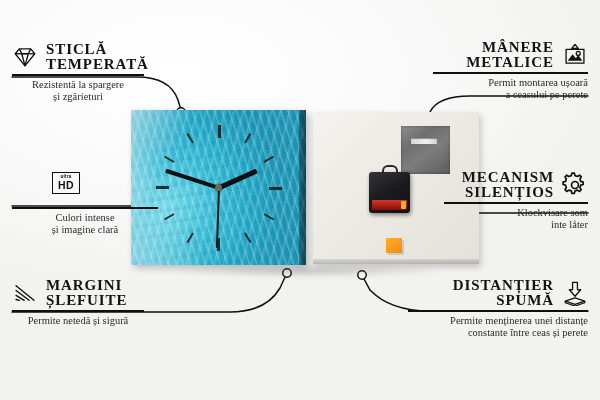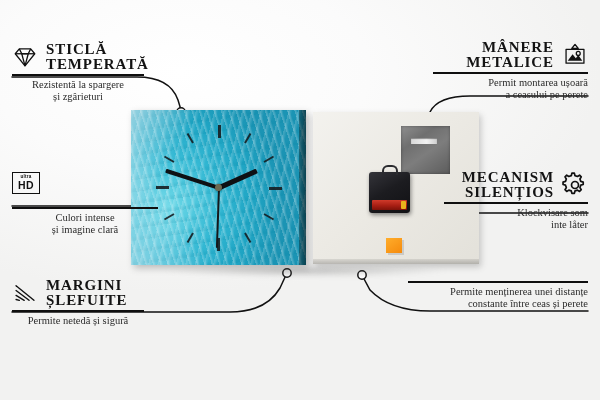--- a/index.html
+++ b/index.html
@@ -223,21 +223,21 @@
       <span class="co-title">STICLĂ
 TEMPERATĂ</span>
     </div>
     <div class="co-rule" style="width:132px;"></div>
     <div class="co-sub">Rezistentă la spargere
 și zgârieturi</div>
   </div>
 
   <div class="callout left" style="left:12px; top:172px; width:146px;">
     <div class="co-head">
-      <span class="ico" style="width:30px;height:32px;">
+      <span class="ico" style="width:30px;height:32px;margin-left:40px;">
         <span class="hd-box">
             <span class="u">ultra</span>
             <span class="h">HD</span>
           </span>
       </span>
     </div>
     <div class="co-rule" style="width:146px;"></div>
     <div class="co-sub">Culori intense
 și imagine clară</div>
   </div>
@@ -293,18 +293,31 @@
         </g>
           </svg>
       </span>
     </div>
     <div class="co-rule" style="width:155px;"></div>
     <div class="co-sub">Permit montarea ușoară
 a ceasului pe perete</div>
   </div>
 
   <div class="callout right" style="right:12px; top:278px; width:180px;">
+    <div class="co-head">
+      <span class="co-title">DISTANȚIER
+SPUMĂ</span>
+      <span class="ico">
+        <svg viewBox="0 0 32 32">
+            <g fill="none" stroke="#111" stroke-width="1.6" stroke-linejoin="round">
+          <path d="M13 3 h6 v9 h4 l-7 8 -7-8 h4 z"></path>
+          <path d="M16 22 L4 26 L16 30 L28 26 Z"></path>
+          <path d="M4 26 v2 l12 4 12-4 v-2"></path>
+        </g>
+          </svg>
+      </span>
+    </div>
     <div class="co-rule" style="width:180px;"></div>
     <div class="co-sub">Permite menținerea unei distanțe
 constante între ceas și perete</div>
   </div>
 
 </div>
 
 </body></html>

